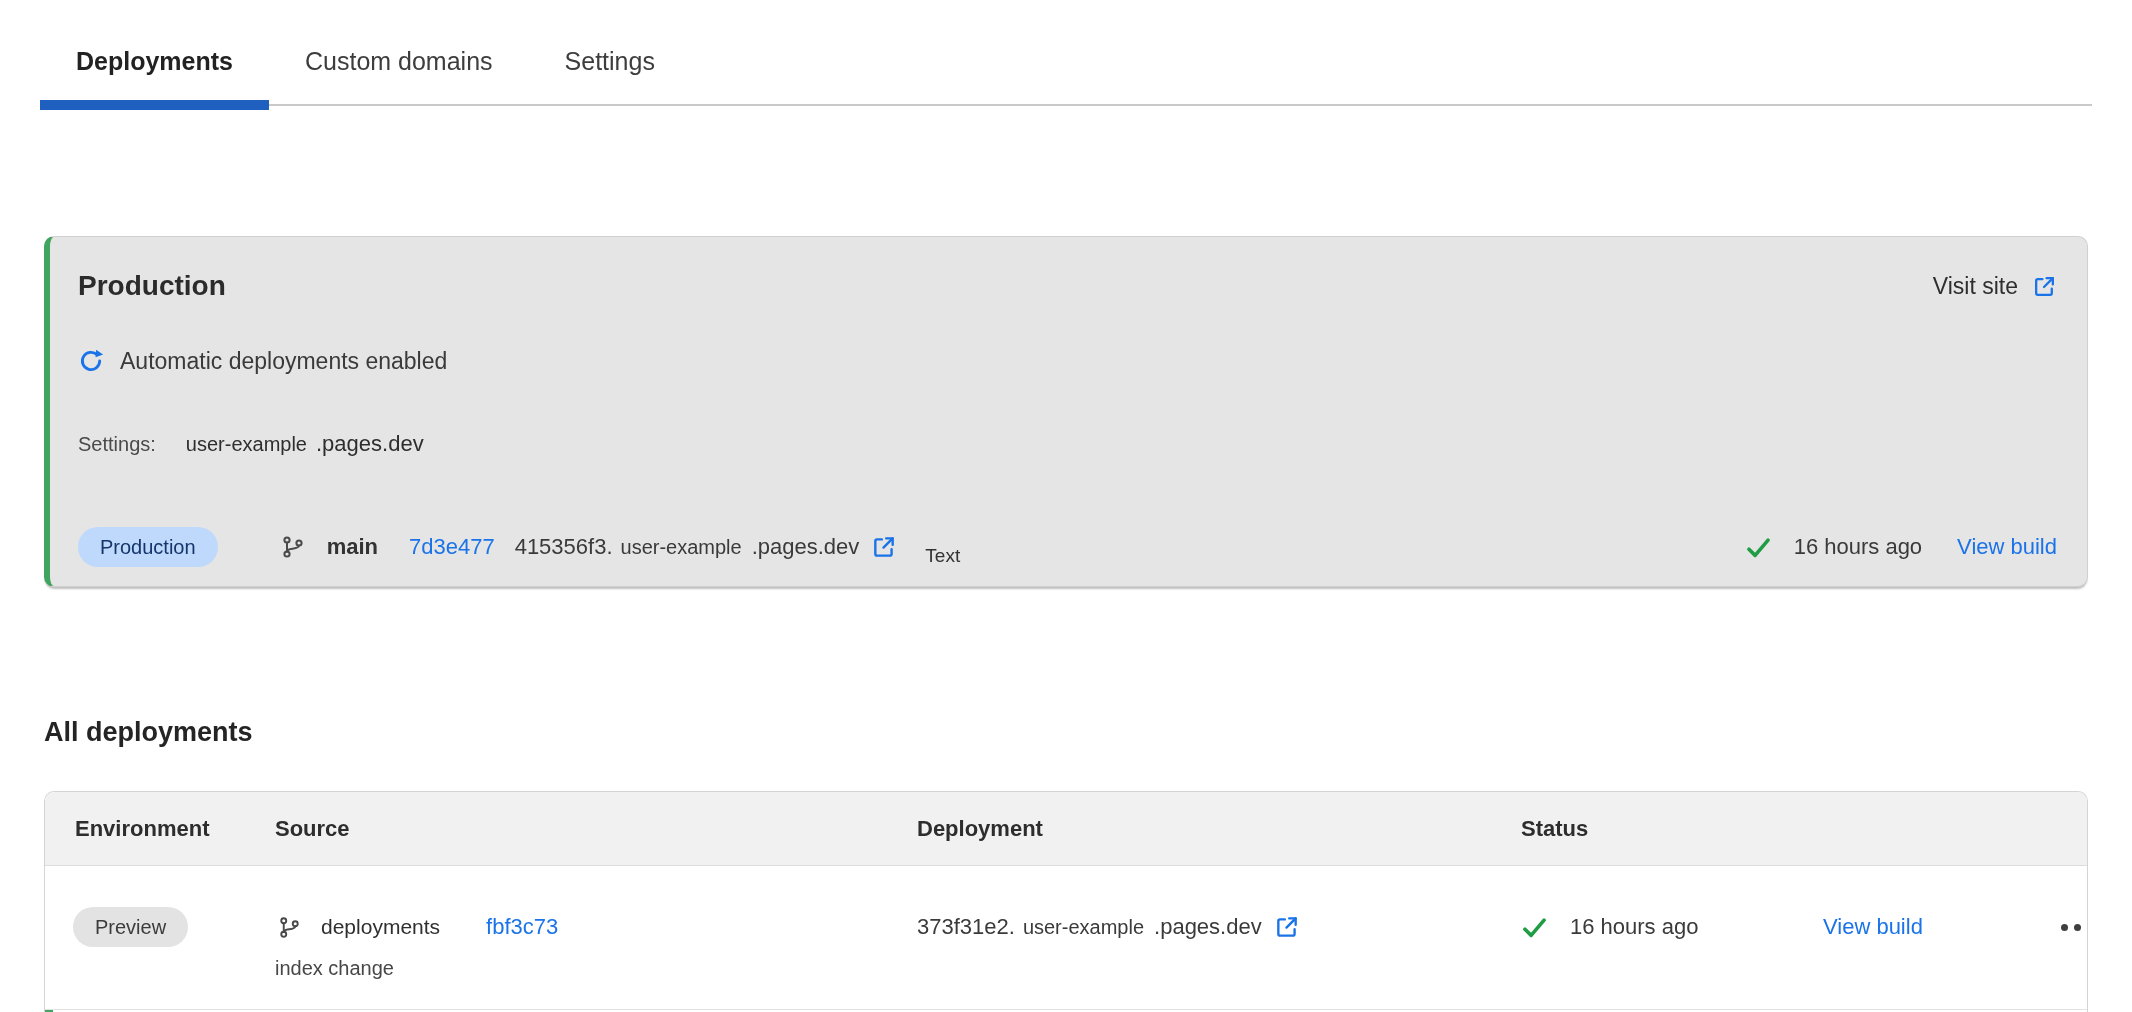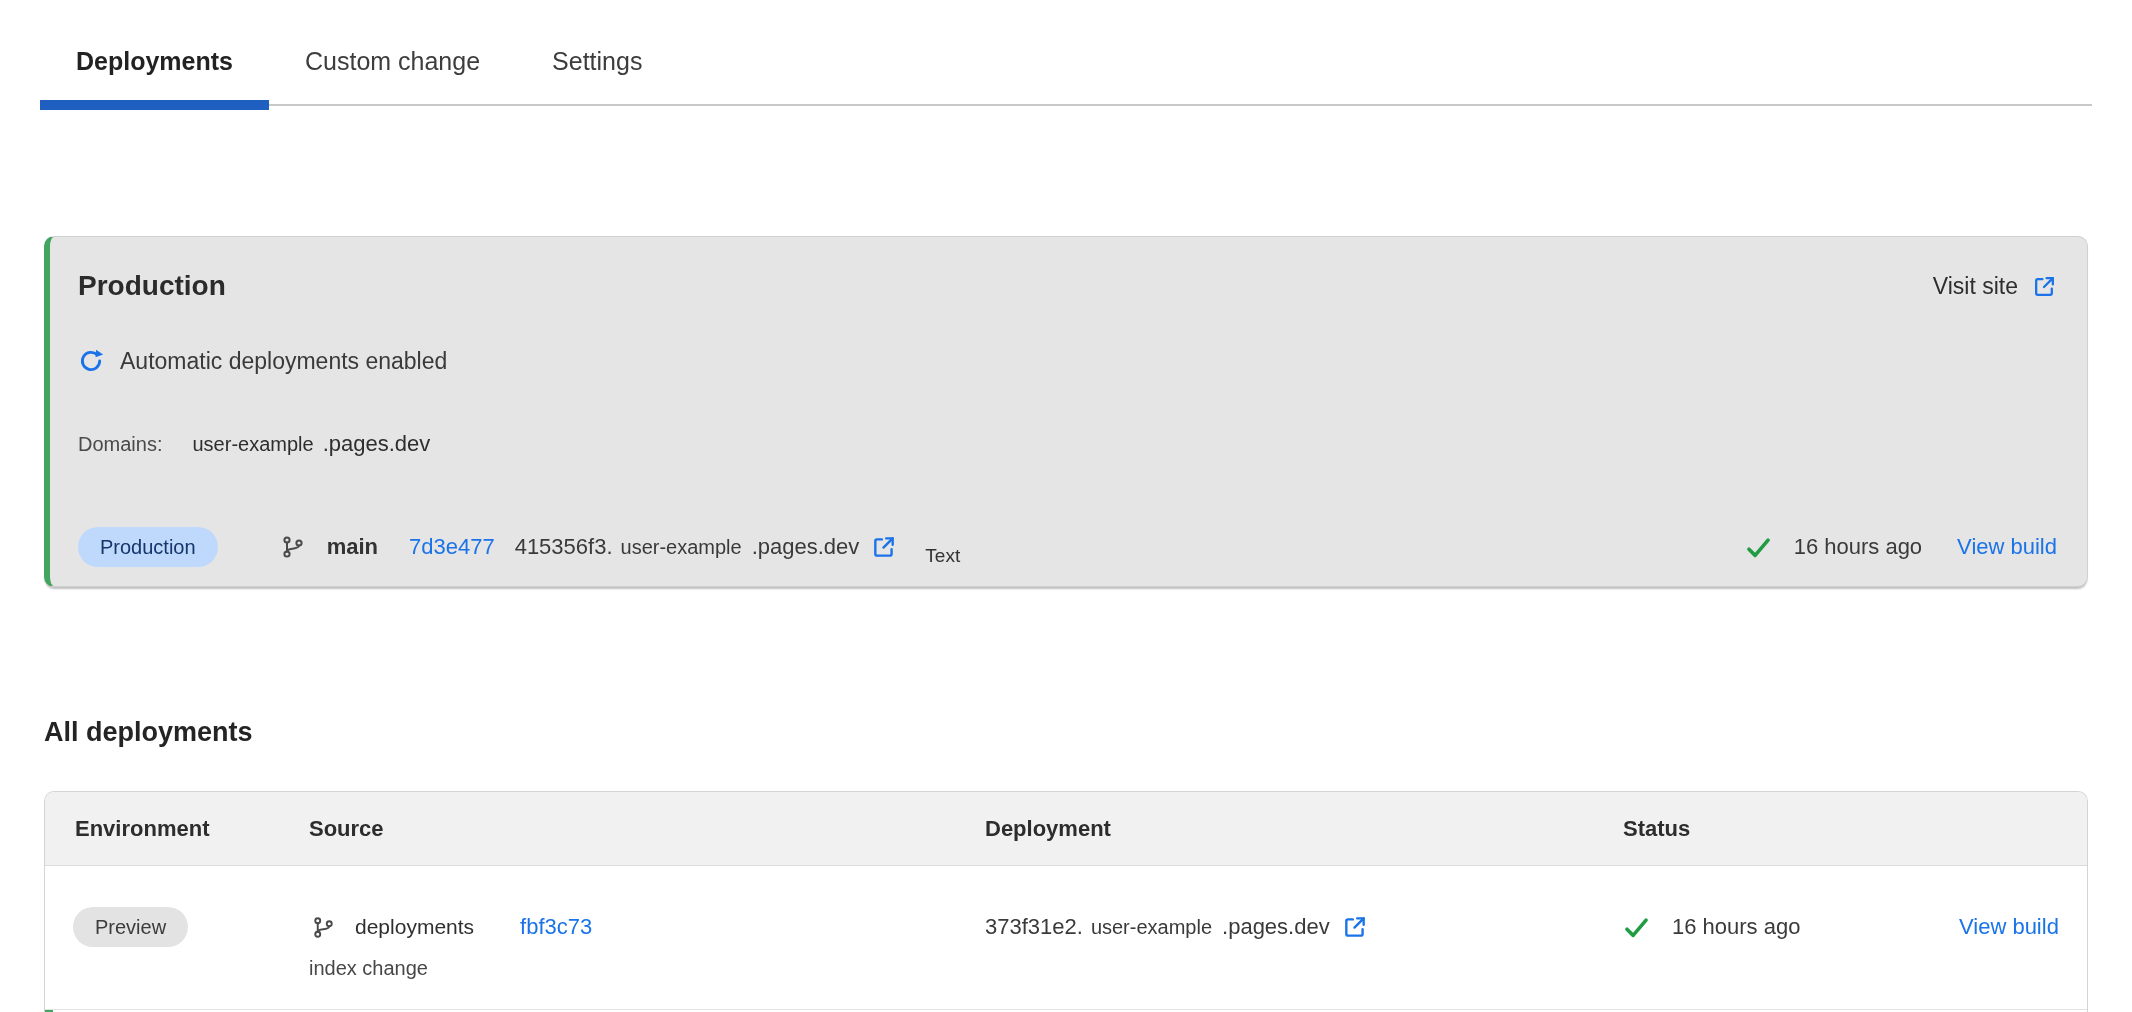--- a/index.html
+++ b/index.html
@@ -46,21 +46,21 @@
   .note-text { margin-left:28px; font-size:19px; color:#333; transform:translateY(9px); }
   .spacer { flex:1; }
   .status-group { display:flex; align-items:center; }
   .status-group svg { color:var(--success-green-dark,#1f9c44); }
   .time-text { margin-left:22px; font-size:22px; color:#3a3a3a; white-space:nowrap; }
   .view-build { margin-left:35px; font-size:22px; color:var(--link-blue,#1a73e8); text-decoration:none; cursor:pointer; white-space:nowrap; }
 
   
   .section-title { margin:128px 0 0 44px; font-size:27px; font-weight:600; color:#242424; line-height:34px; }
   .table { margin:42px 44px 0 44px; border:1px solid #d4d4d4; border-bottom:none; border-radius:10px 10px 0 0; overflow:hidden; }
-  .grid { display:grid; grid-template-columns:230px 642px 604px 302px 238px 1fr;gap:34px; }
+  .grid { display:grid; grid-template-columns:230px 642px 604px 302px 238px 1fr; }
   .thead { background:#f1f1f1; border-bottom:1px solid #dcdcdc; height:74px; align-items:center; }
   .th { font-size:22px; font-weight:700; color:#2d2d2d; }
   .th-env { padding-left:30px; }
   .trow { padding:40px 0 29px 0; border-bottom:1px solid #e2e2e2; align-items:start; }
   .cell-line { display:flex; align-items:center; min-height:42px; }
   .cell-env { padding-left:28px; }
   .source-cell .git { margin-left:3px; }
   .branch-name { margin-left:20px; font-size:21px; color:#2f2f2f; }
   .source-cell .commit-link { margin-left:46px; }
   .commit-message { margin-top:8px; font-size:20px; color:#474747; line-height:24px; }
@@ -70,21 +70,21 @@
   .next-row-sliver { height:8px; display:flex; }
   .sliver-green { width:8px; height:8px; background:var(--success-green,#41a45f); }
 </style>
 </head>
 <body>
 
 <div class="page">
 
   <nav class="tabs">
     <div class="tab active">Deployments</div>
-    <div class="tab">Custom change</div>
+    <div class="tab">Custom domains</div>
     <div class="tab">Settings</div>
   </nav>
 
   <section class="card">
     <div class="card-top">
       <div class="card-head">
         <h2 class="card-title">Production</h2>
         <a class="visit-link">
           <span>Visit site</span>
           <svg width="25" height="25" viewBox="0 0 24 24" fill="none" stroke="currentColor" stroke-width="2.2" stroke-linecap="round" stroke-linejoin="round">
@@ -95,21 +95,21 @@
         </a>
       </div>
       <div class="auto-line">
         <svg class="refresh" width="26" height="26" viewBox="0 0 24 24">
           <path d="M17.66 6.34 A8 8 0 1 0 20 12" fill="none" stroke="currentColor" stroke-width="2.6" stroke-linecap="round"></path>
           <path d="M16.7 1.6 L23.2 6.1 L16.2 8.6 Z" fill="currentColor"></path>
         </svg>
         <span>Automatic deployments enabled</span>
       </div>
       <div class="domains-line">
-        <span class="domains-label">Domains:</span>
+        <span class="domains-label">Settings:</span>
         <a class="domain-link">
           <span class="domain-name">user-example</span><span class="domain-suffix">.pages.dev</span>
         </a>
       </div>
     </div>
     <div class="card-divider"></div>
     <div class="prod-row">
       <span class="badge badge-production">Production</span>
       <svg class="branch-icon git" width="24" height="24" viewBox="0 0 24 24" fill="none" stroke="currentColor" stroke-width="2" stroke-linecap="round">
         <circle cx="6" cy="5" r="2.6"></circle>

